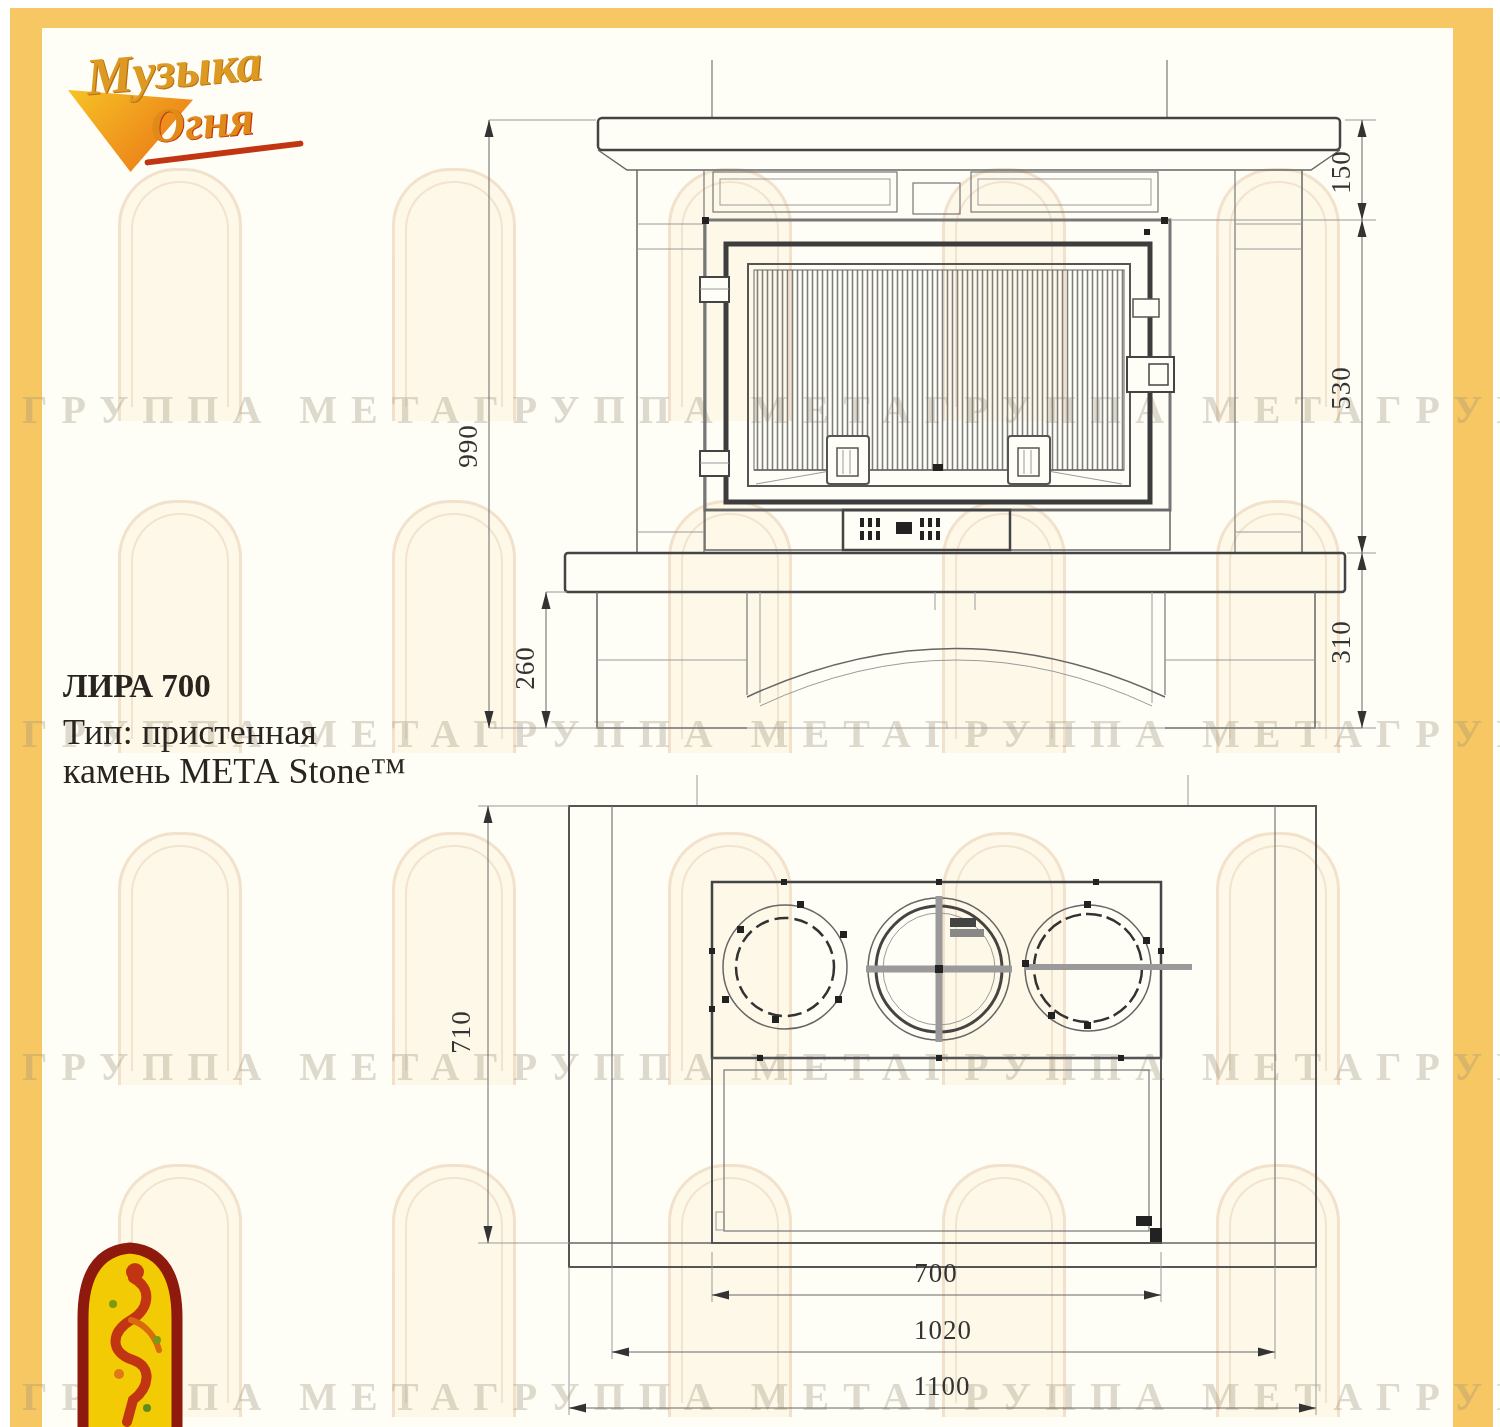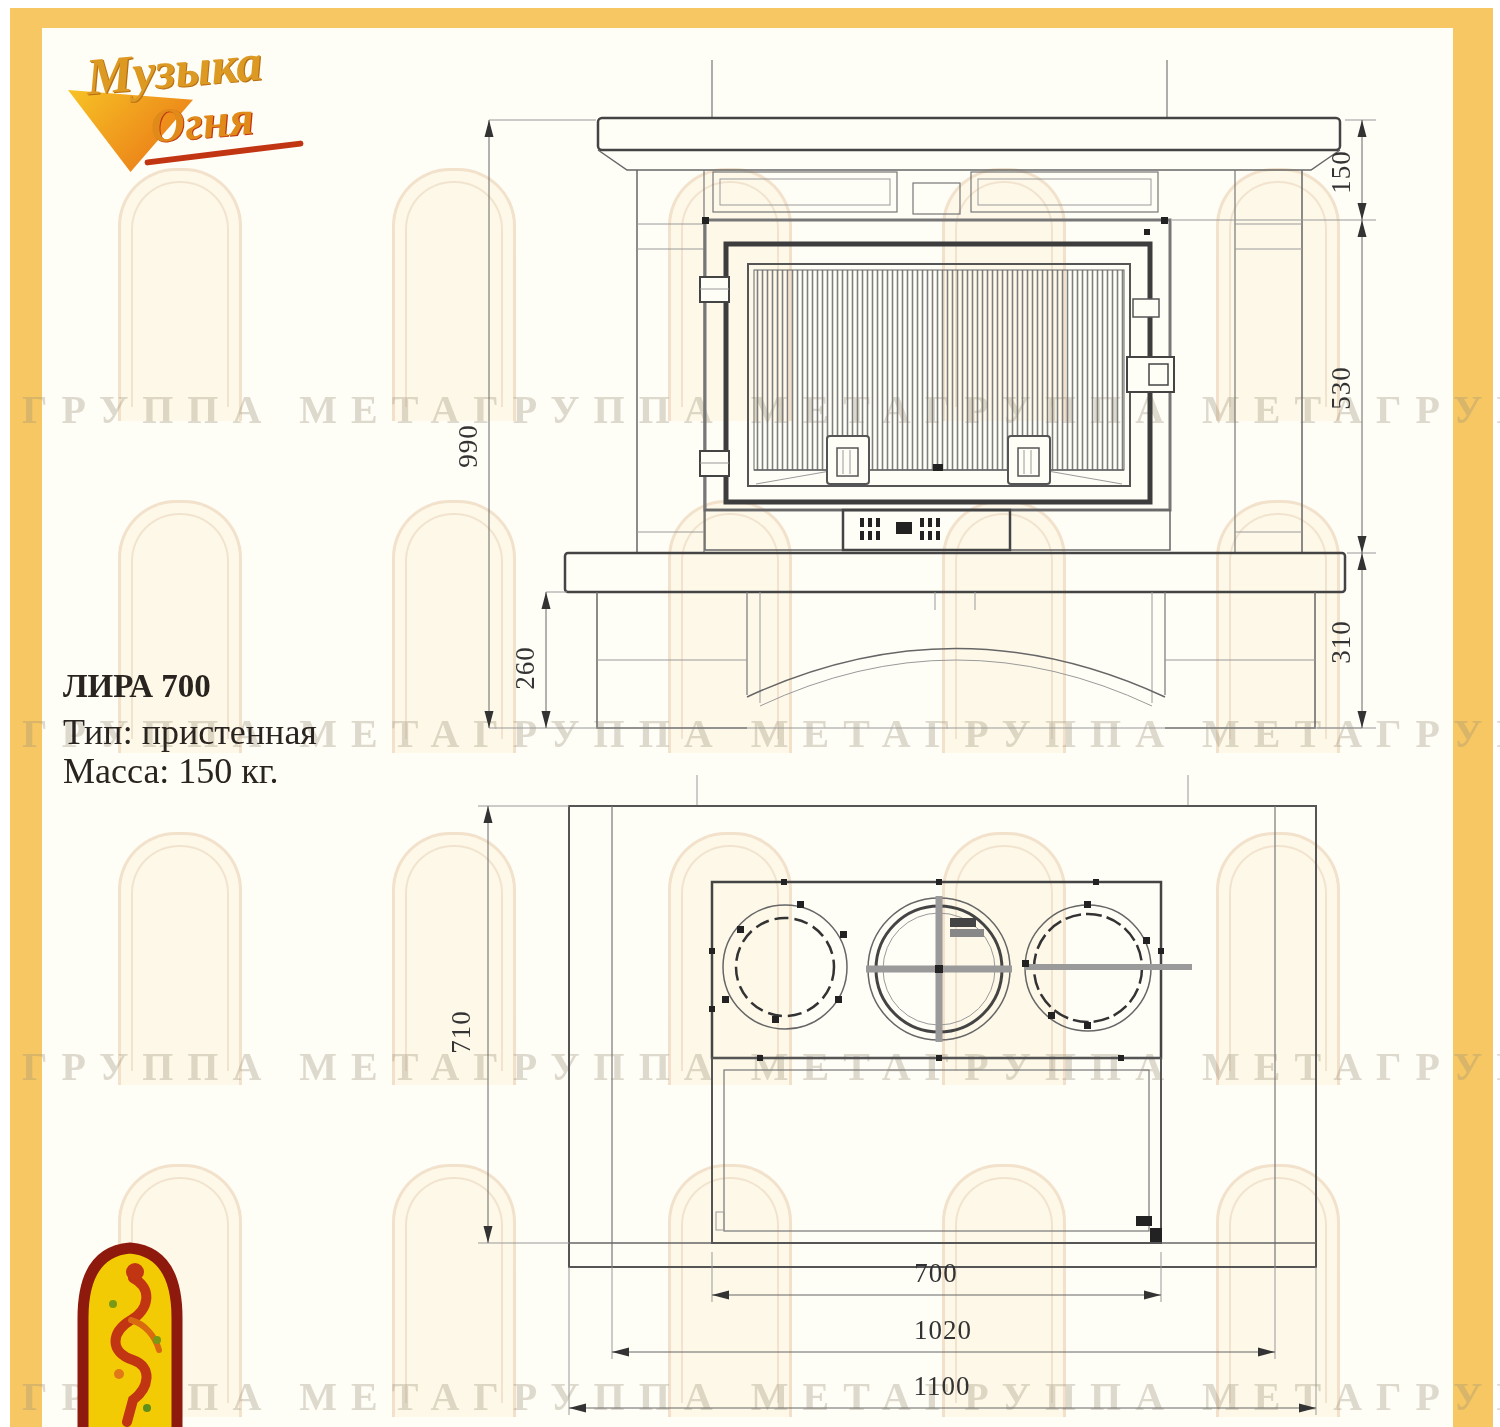--- a/index.html
+++ b/index.html
@@ -355,21 +355,21 @@
   <div id="logo">
     <div class="tri"></div>
     <div class="t1">Музыка</div>
     <div class="t2">Огня</div>
     <div class="swoosh"></div>
   </div>
 
   <div id="specs">
     <div class="model">ЛИРА 700</div>
     <div class="line">Тип: пристенная</div>
-    <div class="line">Масса: 150 кг.</div>
+    <div class="line">камень МЕТА Stone™</div>
   </div>
 
   <div style="position:absolute;left:75px;top:1240px;width:115px;height:187px;overflow:hidden;">
     <svg width="110" height="195" viewBox="0 0 110 195">
       <path d="M8,195 L8,78 Q8,12 55,8 Q102,12 102,78 L102,195" fill="#F2CB05" stroke="#8E1A0E" stroke-width="11"></path>
       <path d="M58,38 C78,48 74,70 56,80 C36,92 34,112 58,120 C78,127 74,148 58,160 L52,182" fill="none" stroke="#C23512" stroke-width="10" stroke-linecap="round"></path>
       <circle cx="60" cy="32" r="9" fill="#C23512"></circle>
       <path d="M56,80 C70,84 80,96 84,110" fill="none" stroke="#D96A10" stroke-width="6" stroke-linecap="round"></path>
       <circle cx="38" cy="64" r="4" fill="#7A9A16"></circle>
       <circle cx="82" cy="100" r="4" fill="#7A9A16"></circle>

